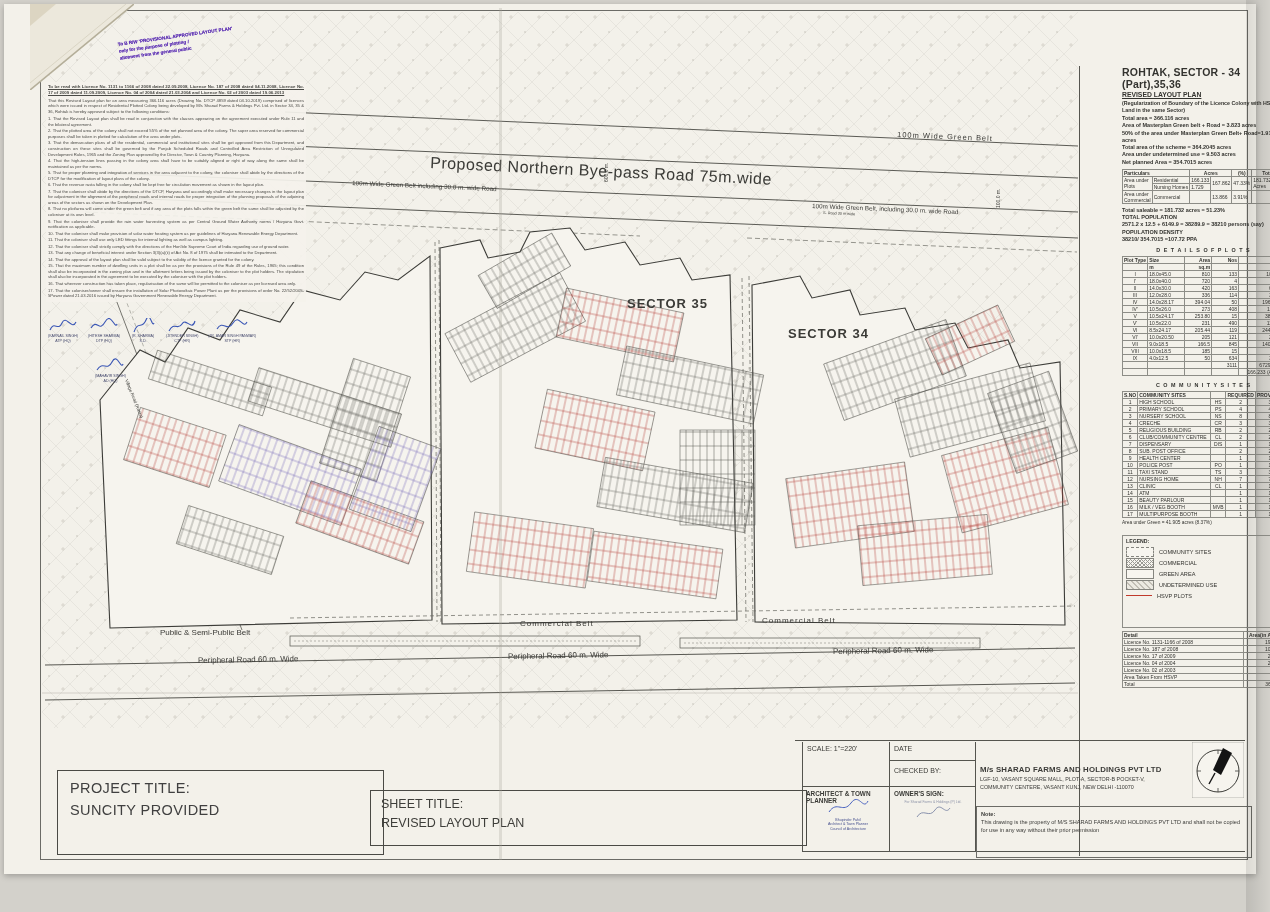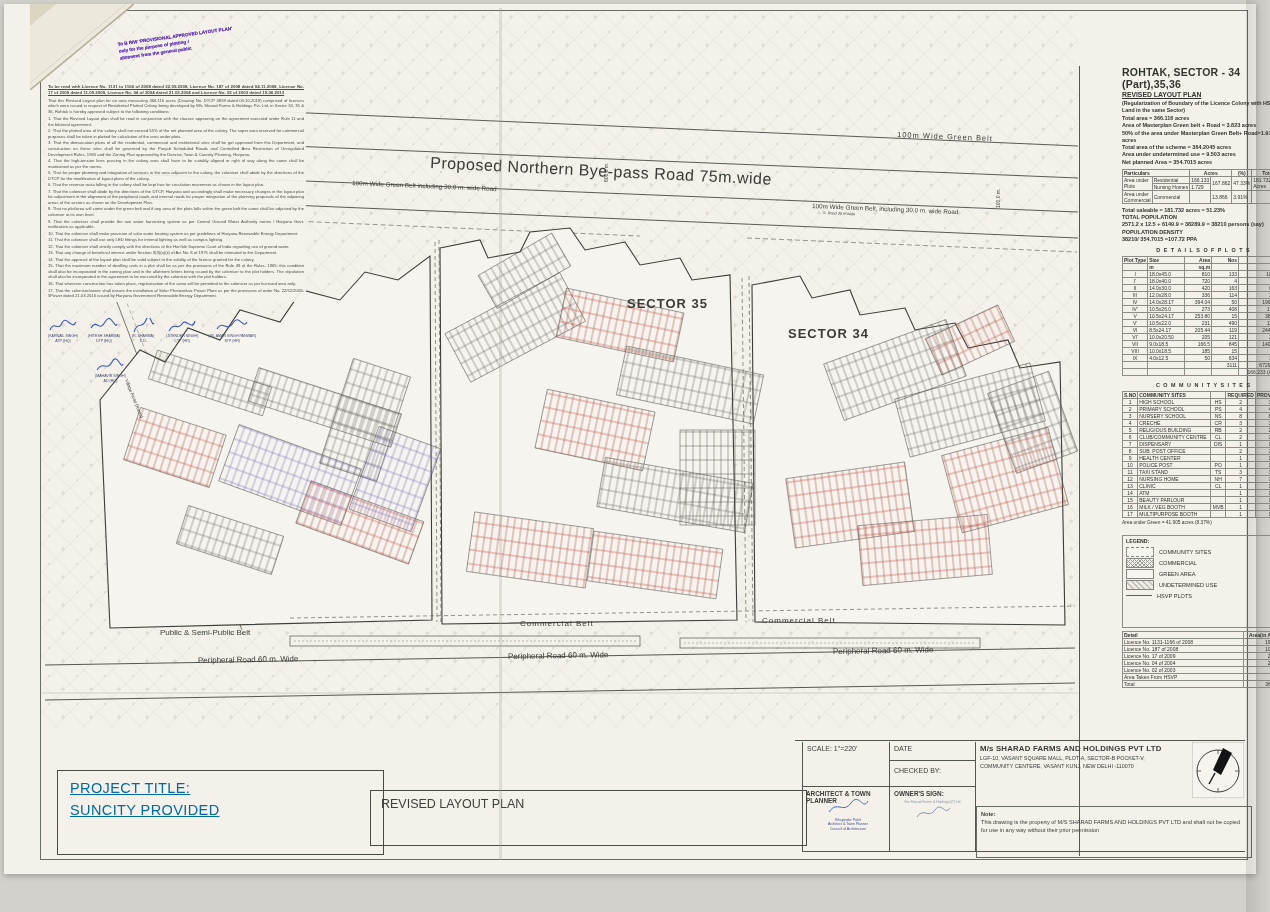--- a/index.html
+++ b/index.html
@@ -56,25 +56,25 @@
   .sw-dots{background:radial-gradient(#b3b0a8 16%,transparent 17%) 0 0/4px 4px,#f7f5ef;}
   .sw-hatch{background:repeating-linear-gradient(45deg,#c2bfb6 0 1.4px,transparent 1.4px 4px),#eceae2;}
   .sw-redline{border:none;height:0;border-top:1.6px solid #c0392b;background:none;}
   .tbl-lic{margin-top:26px;width:90%;}
   .tbl-lic td:nth-child(2){text-align:right;width:38px}
   
   .line{background:#55554f;}
   .tb-label{font-size:7px;color:#3a3a36;}
   .tb-label-s{font-size:6.4px;font-weight:bold;color:#3a3a36;}
   .projbox{left:57px;top:770px;width:313px;height:77px;border:1.2px solid #4a4a45;
-           padding:6px 0 0 12px;font-size:14.5px;letter-spacing:.4px;color:#0369a1;line-height:1.55;text-decoration:underline;}
+           padding:6px 0 0 12px;font-size:14.5px;letter-spacing:.4px;color:#404040;line-height:1.55;}
   .sheetbox{left:370px;top:790px;width:425px;height:50px;border:1px solid #4a4a45;
             padding:4px 0 0 10px;font-size:12.5px;color:#3e3e3a;line-height:1.5;}
   .company{left:980px;top:744px;width:205px;}
-  .company .cn{font-size:7.8px;font-weight:bold;letter-spacing:.2px;}
+  .company .cn{font-size:7.8px;font-weight:bold;letter-spacing:.2px;margin-top:21px;}
   .company .ca{font-size:5.4px;line-height:1.45;margin-top:2px;}
   .notebox{left:976px;top:806px;width:266px;height:44px;border:1px solid #6b6b66;
            font-size:5.6px;line-height:1.45;padding:3px 4px;}
   .archsig{left:812px;top:798px;width:72px;text-align:center;font-size:3.6px;color:#46508f;line-height:1.3;}
   .ownersig{left:898px;top:800px;width:70px;text-align:center;font-size:3.4px;color:#8d93a8;line-height:1.3;}
   
   .fold{left:30px;top:4px;}
 </style>
 </head>
 <body>
@@ -698,20 +698,21 @@
 <div class="abs notebox">
   <div style="font-weight:bold">Note:</div>
   <div>This drawing is the property of M/S SHARAD FARMS AND HOLDINGS PVT LTD and shall not be copied for use in any way without their prior permission</div>
 </div>
 
 <div class="abs projbox">
   <div>PROJECT TITLE:</div>
   <div>SUNCITY  PROVIDED</div>
 </div>
 <div class="abs sheetbox">
+  <div>SHEET TITLE:</div>
   <div>REVISED LAYOUT PLAN</div>
 </div>
 
 <div class="abs crease-v"></div>
 <div class="abs crease-h"></div>
 <div class="abs edge-shadow"></div>
 <svg class="abs fold" width="104" height="86">
   <polygon points="0,0 104,0 0,86" fill="#ece8dc"></polygon>
   <line x1="104" y1="0" x2="0" y2="86" stroke="#b4ae99" stroke-width="1.6"></line>
   <line x1="96" y1="0" x2="0" y2="79" stroke="#d4cfbe" stroke-width="0.8"></line>

